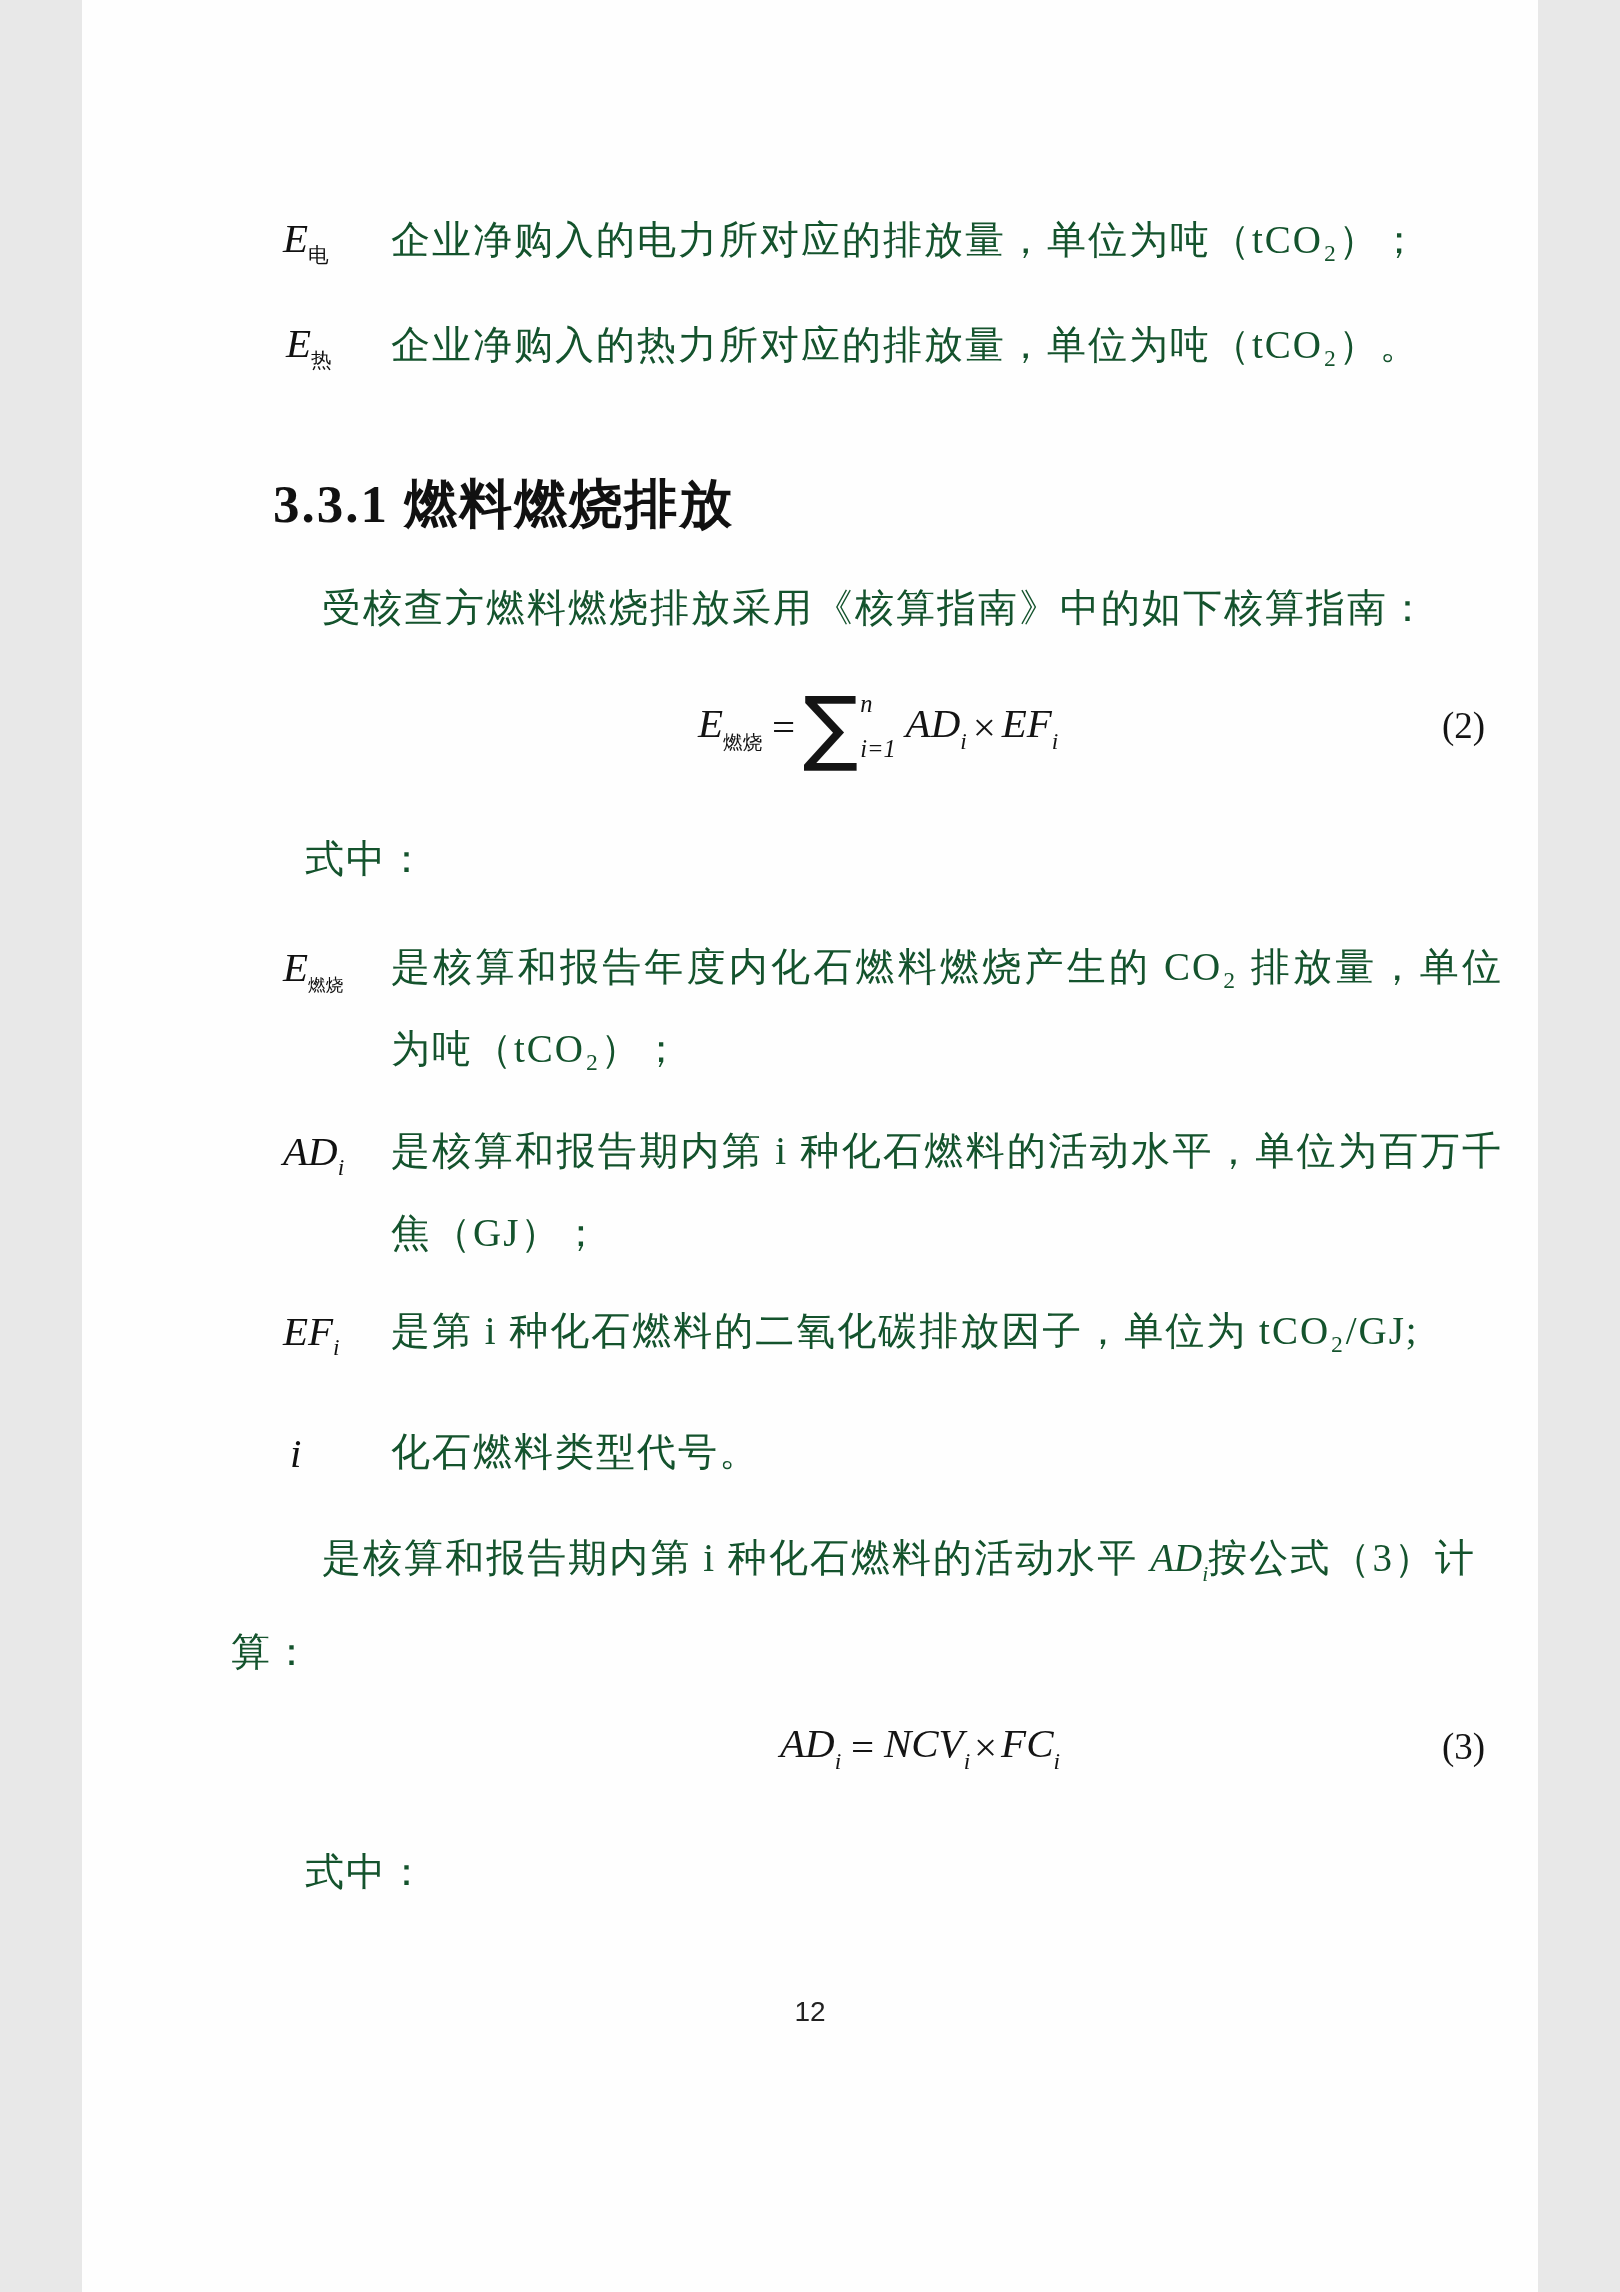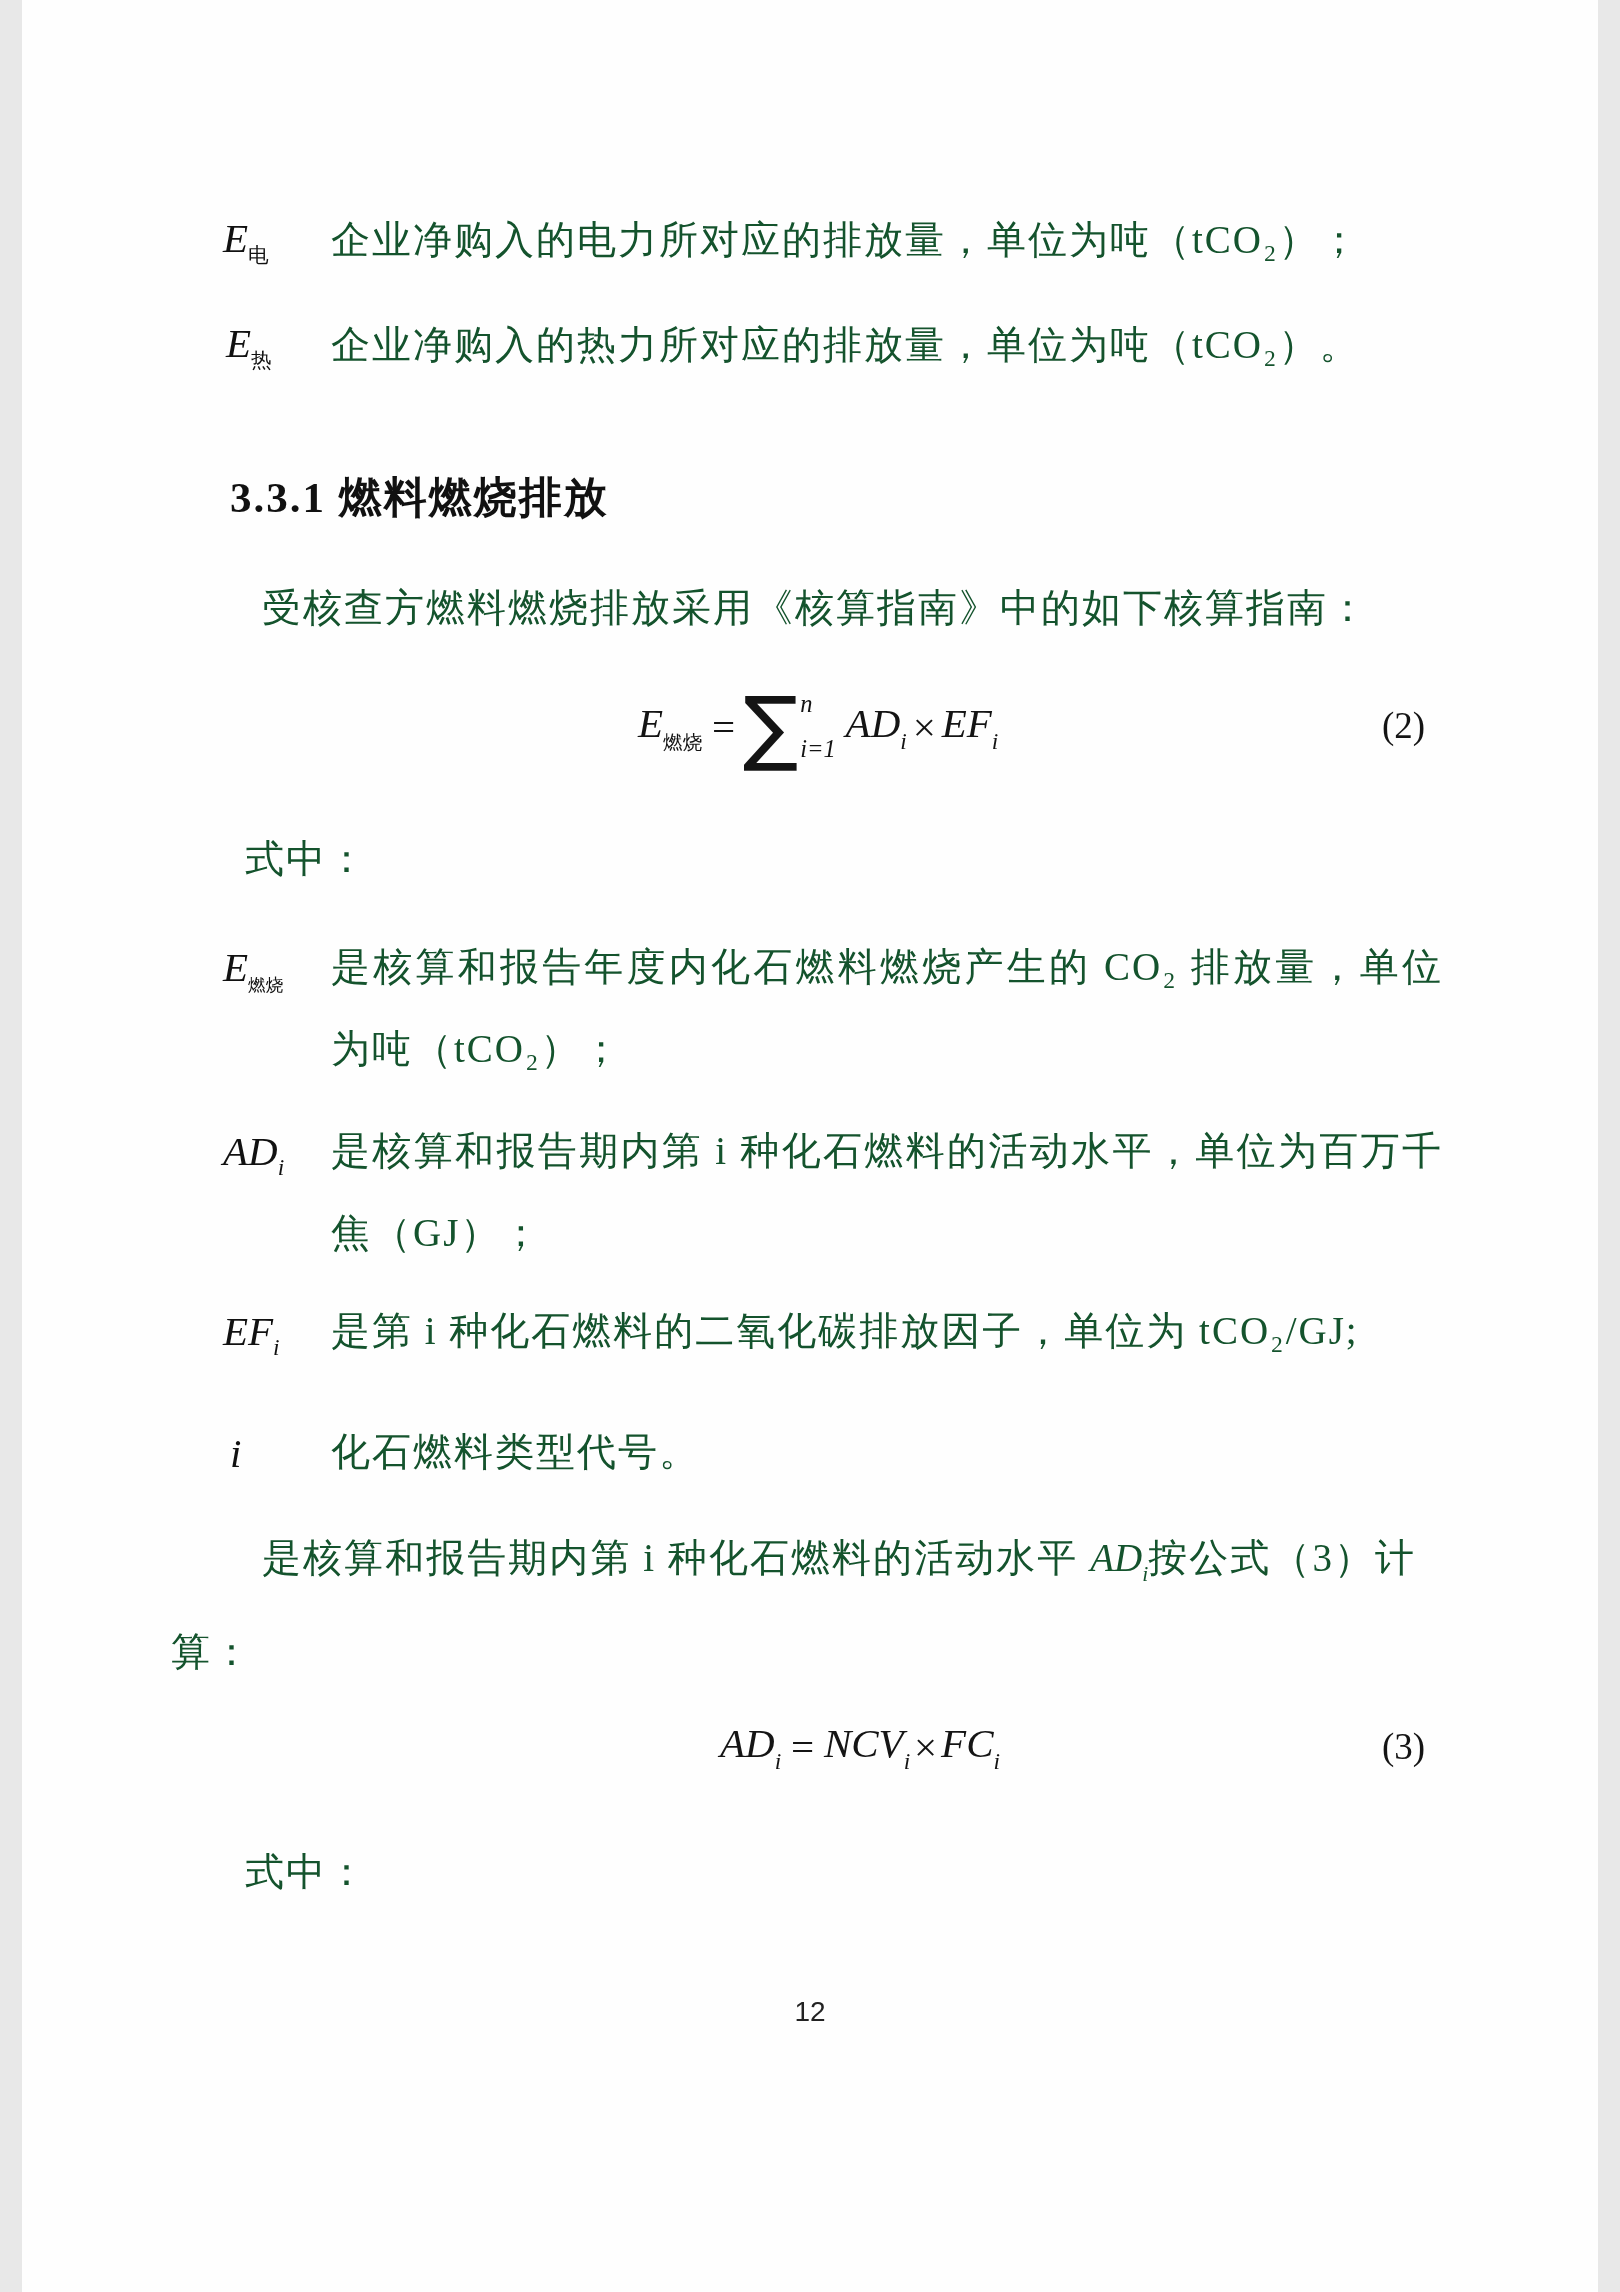--- a/index.html
+++ b/index.html
@@ -1,18 +1,18 @@
 <!DOCTYPE html>
 <html><head>
 <meta charset="utf-8">
 <style>
   html, body { margin: 0; padding: 0; background: #e8e8e8; }
   .sheet {
     position: relative;
-    width: 1576px;
+    width: 1456px;
     height: 2293px;
     background: #fefefe;
     margin: 0 auto;
     overflow: hidden;
     color: #111;
     font-family: "Liberation Serif", "DejaVu Serif", serif;
   }
   .abs { position: absolute; }
   .cjk {
     font-size: 39px;
@@ -37,23 +37,22 @@
     font-size: 23.5px;
     vertical-align: -9.8px;
     letter-spacing: 0;
   }
   .def-text {
     width: 1112px;
     text-align: justify;
   }
   .heading {
     font-weight: bold;
-    font-size: 43px;
+    font-size: 53px;
     letter-spacing: 2px;
-    margin-left: 17px;
   }
   
   .formula {
     display: flex;
     align-items: center;
     font-style: italic;
     font-size: 41px;
     color: #141414;
   }
   .formula .gap { width: 9.8px; }

